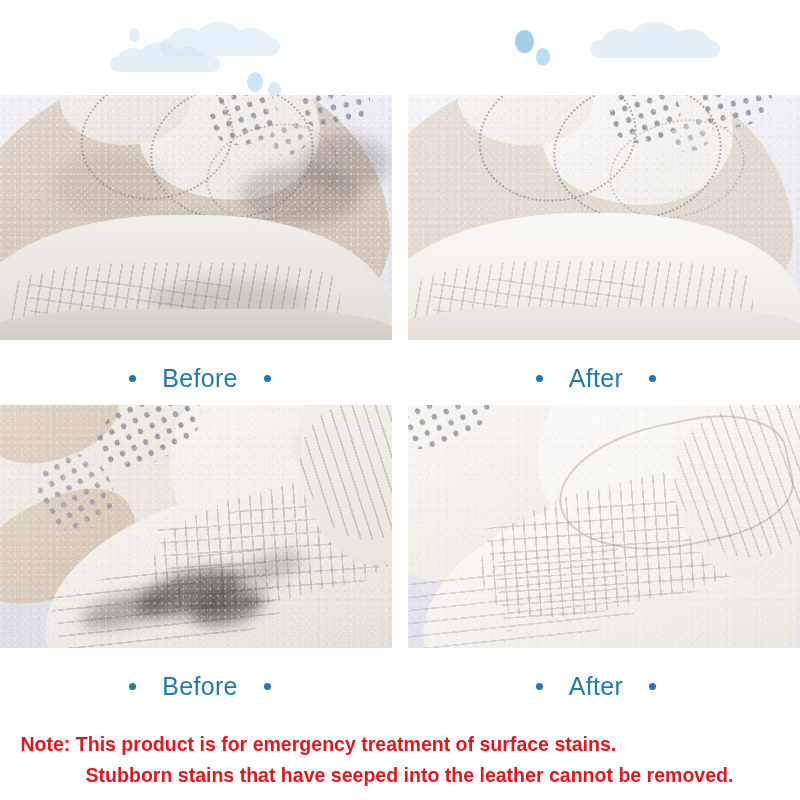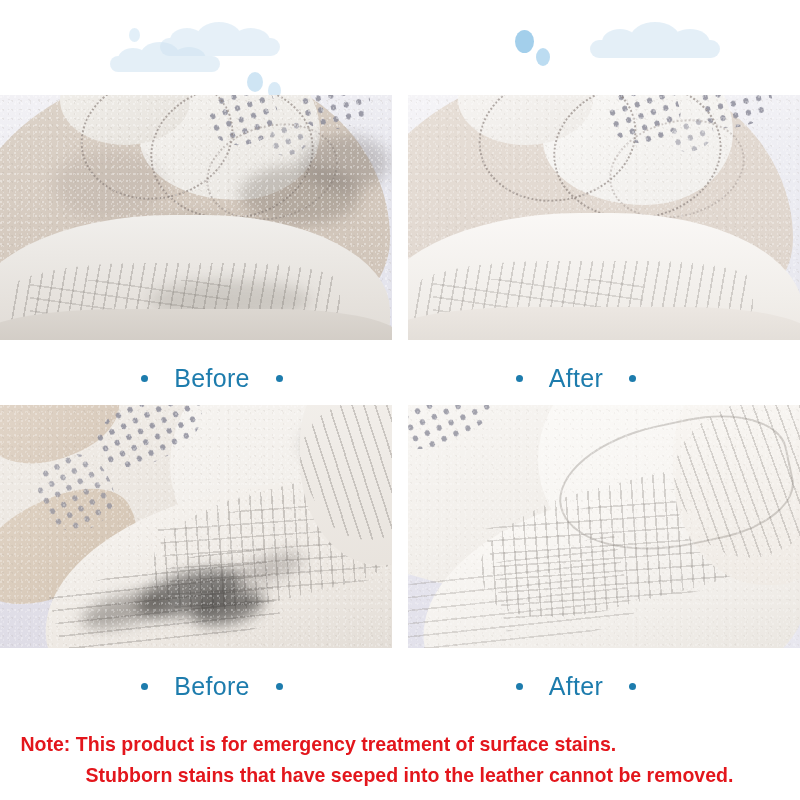--- a/index.html
+++ b/index.html
@@ -147,22 +147,22 @@
   .caption {
     position: absolute;
     top: 0;
     width: 400px;
     height: 60px;
     display: flex;
     align-items: center;
     justify-content: center;
     gap: 26px;
   }
-  .caption.left  { left: 12px; text-align: right; }
-  .caption.right { left: 376px; }
+  .caption.left  { left: 0; text-align: right; }
+  .caption.right { left: 396px; }
   .cap-text {
     font-size: 25px;
     color: #1d7cad;
     letter-spacing: .3px;
     line-height: 28px;
   }
   .cap-dot {
     width: 7px;
     height: 7px;
     border-radius: 50%;

